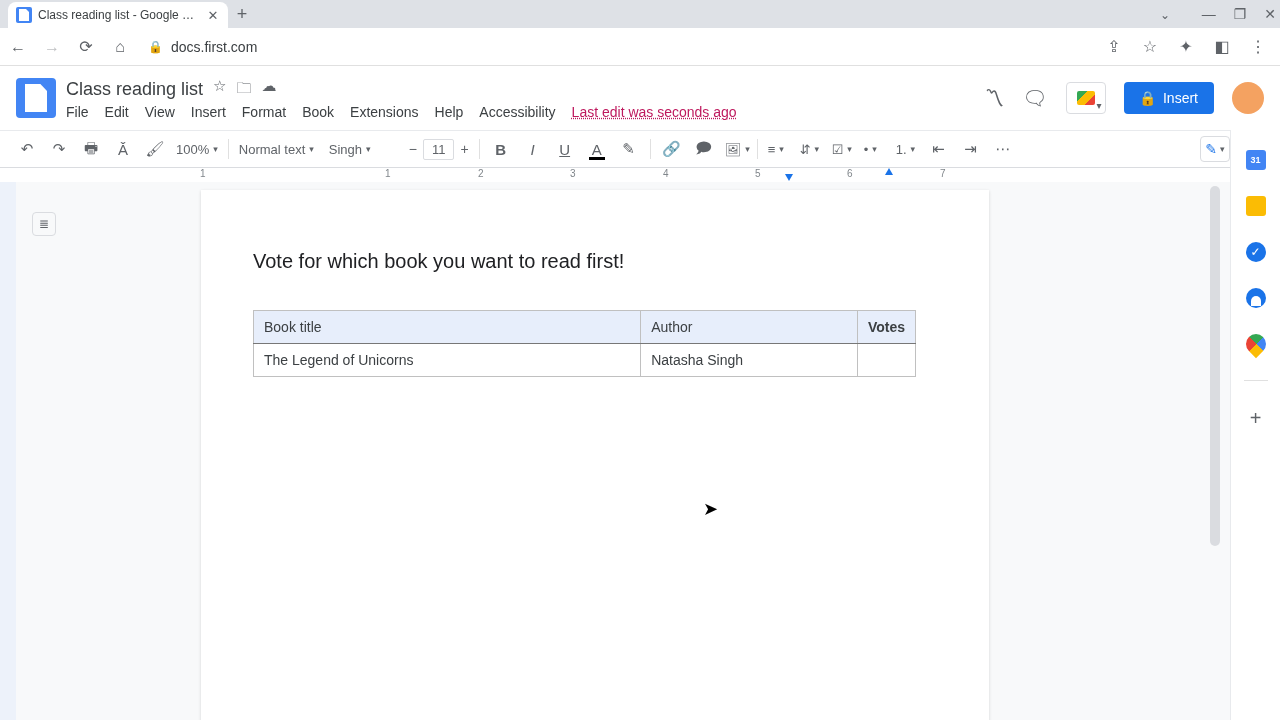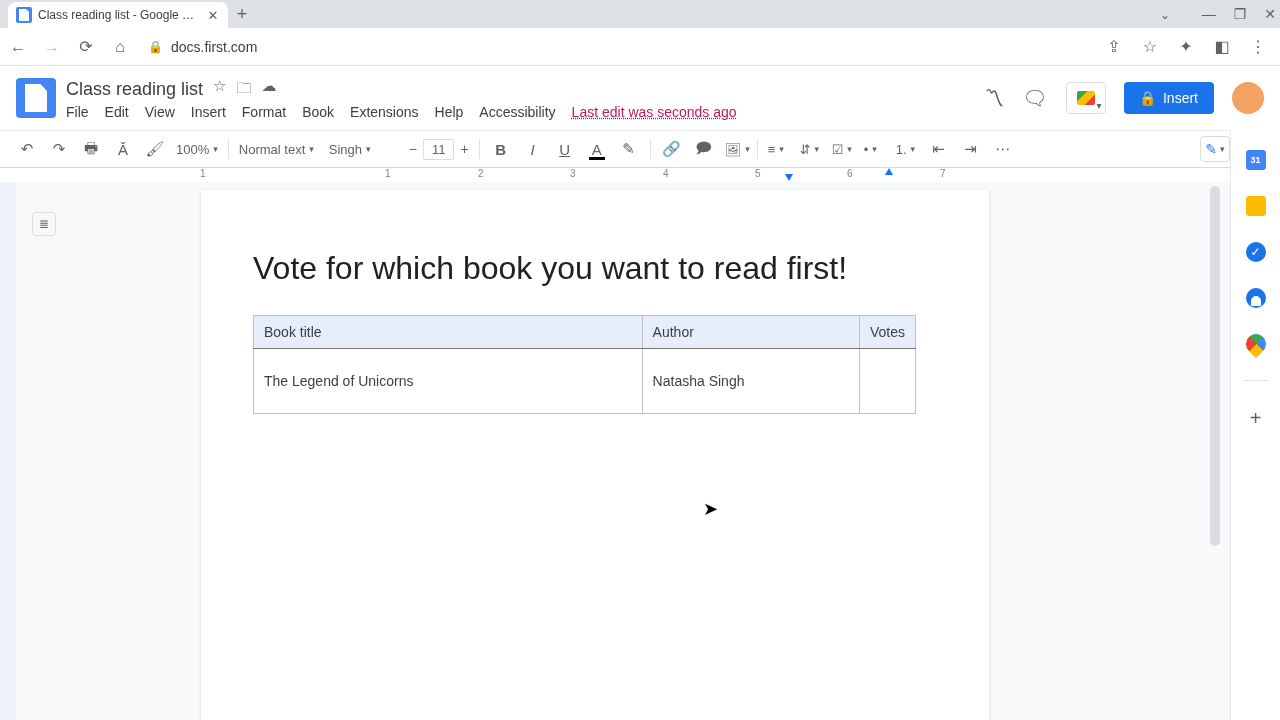--- a/index.html
+++ b/index.html
@@ -62,25 +62,25 @@
 .ruler .num { position:absolute; top:0; }
 .ruler .marker { position:absolute; top:6px; width:0; height:0; }
 .marker.blue-down { border-left:4px solid transparent; border-right:4px solid transparent; border-top:7px solid #1a73e8; }
 .marker.blue-up { border-left:4px solid transparent; border-right:4px solid transparent; border-bottom:7px solid #1a73e8; top:0; }
 
 
 .canvas { height:540px; background:#f8f9fa; display:flex; position:relative; border-right:1px solid #e0e0e0; }
 .left-gutter { width:16px; background:#edf2fa; position:relative; }
 .outline-btn { position:absolute; left:32px; top:30px; width:24px; height:24px; border:1px solid #dadce0; border-radius:4px; display:flex; align-items:center; justify-content:center; color:#5f6368; font-size:12px; }
 .page { width:788px; min-height:900px; background:#fff; margin-left:185px; margin-top:8px; box-shadow:0 1px 3px rgba(0,0,0,0.15); padding:60px 52px; }
-.doc-heading { font-size:32px; font-weight:400; color:#202124; margin-bottom:28px; font-family:'Google Sans',Arial,sans-serif; }
+.doc-heading { font-size:20px; font-weight:400; color:#202124; margin-bottom:37px; font-family:'Google Sans',Arial,sans-serif; }
 .book-table { width:663px; border-collapse:collapse; font-size:14px; color:#3c4043; }
 .book-table th { background:#e7eefb; text-align:left; font-weight:400; padding:8px 10px; border:1px solid #c0c0c0; border-bottom:1.5px solid #777; }
-.book-table th:last-child { text-align:right; }
-.book-table td { padding:24px 10px; border:1px solid #c0c0c0; }
+.book-table th:last-child { text-align:right;font-weight:bold; }
+.book-table td { padding:8px 10px; border:1px solid #c0c0c0; }
 .vtrack { width:12px; position:absolute; right:58px; top:0; bottom:0; }
 .vthumb { background:#dadce0; width:10px; border-radius:5px; position:absolute; top:4px; height:360px; left:1px; }
 
 
 .side-panel { width:50px; position:absolute; right:0; top:130px; bottom:0; background:#fff; border-left:1px solid #e8eaed; display:flex; flex-direction:column; align-items:center; padding-top:20px; gap:26px; }
 .sp-icon { width:20px; height:20px; border-radius:3px; }
 .sp-cal { background:#4285f4; position:relative; }
 .sp-cal::after { content:'31'; position:absolute; inset:0; display:flex; align-items:center; justify-content:center; font-size:9px; color:#fff; font-weight:bold; }
 .sp-keep { background:#fbbc04; }
 .sp-tasks { background:#1a73e8; border-radius:50%; position:relative; }

